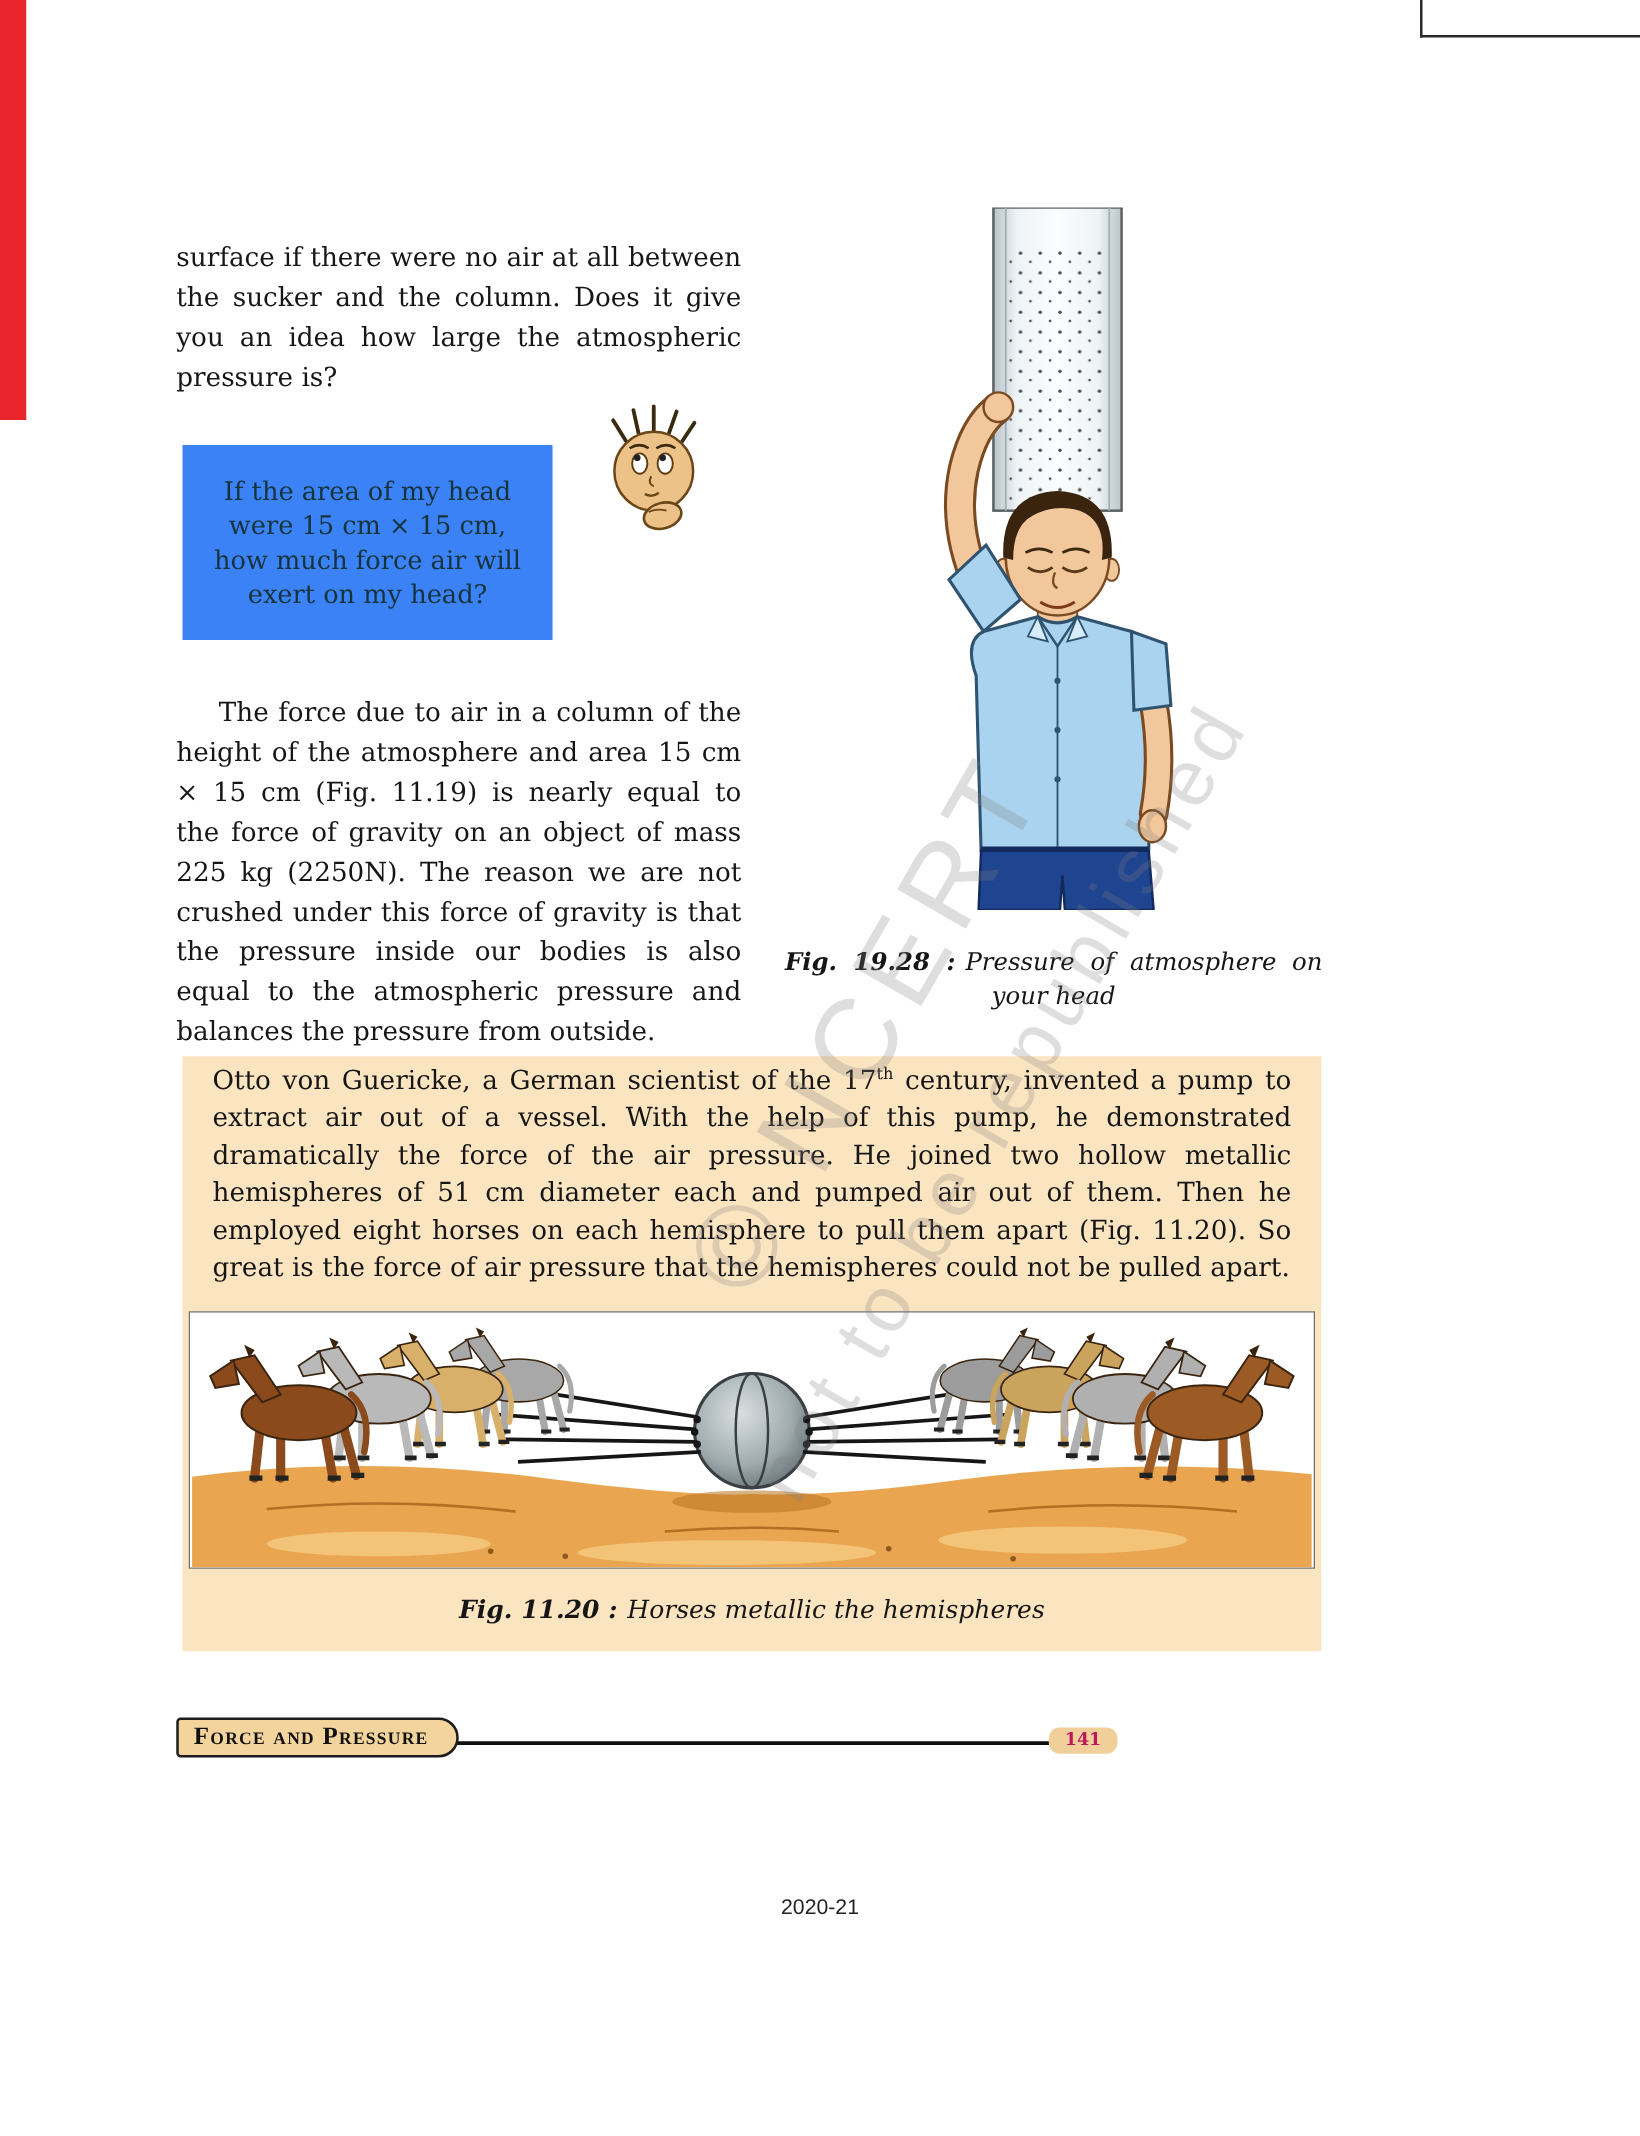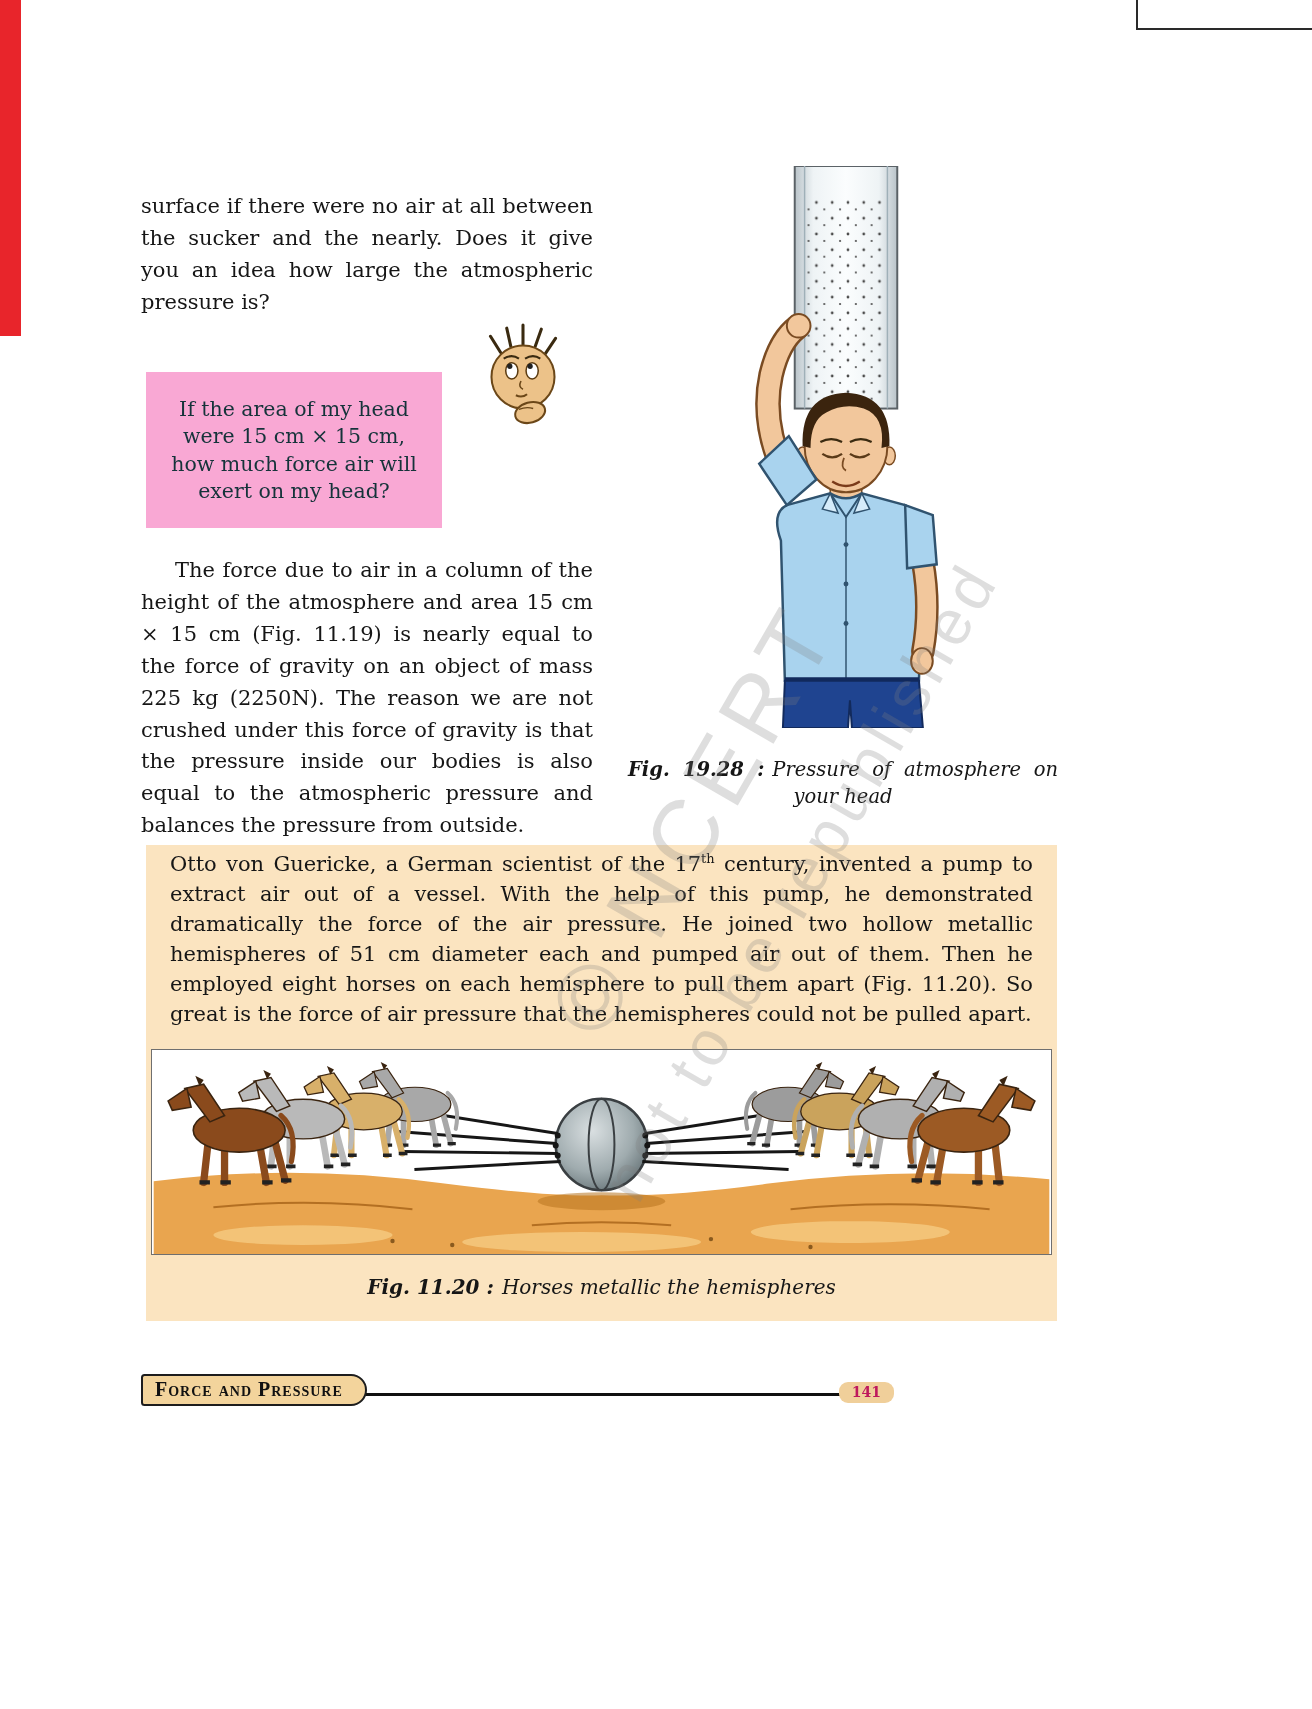--- a/index.html
+++ b/index.html
@@ -11,22 +11,22 @@
   }
   .red-strip { position: absolute; left: 0; top: 0; width: 21px; height: 336px; background: #e8252b; }
   .corner-mark { position: absolute; top: 0; right: 0; width: 176px; height: 30px;
     border-left: 2px solid #2a2a2a; border-bottom: 2px solid #2a2a2a; }
 
   .para { position: absolute; font-size: 21px; line-height: 1.52; text-align: justify; }
   .intro { left: 141px; top: 170px; width: 452px; }
   .main  { left: 141px; top: 534px; width: 452px; text-indent: 34px; }
 
   .thought-box {
-    position: absolute; left: 146px; top: 372px; width: 296px;
-    background: #f9a8d4; padding: 24px 16px 22px; text-align: center;
+    position: absolute; left: 146px; top: 356px; width: 296px;
+    background: #3b82f6; padding: 24px 16px 22px; text-align: center;
     font-size: 20.5px; line-height: 1.34; color: #15333a;
   }
   .thinking-face { position: absolute; left: 472px; top: 320px; width: 102px; height: 122px; }
 
   .fig19-wrap { position: absolute; left: 632px; top: 166px; width: 428px; height: 562px; }
   .fig19-wrap svg { display: block; width: 100%; height: 100%; }
   .fig-caption { font-size: 19.5px; line-height: 1.4; }
   .fig19-caption { position: absolute; left: 628px; top: 736px; width: 430px;
     text-align: justify; text-align-last: center; }
   .cap-label { font-weight: bold; font-style: italic; margin-right: 8px; }
@@ -61,21 +61,21 @@
   .wm2 { font-size: 64px; letter-spacing: 6px; margin-top: 34px; }
 </style>
 </head>
 <body>
 
 <div class="page">
 
   <div class="red-strip"></div>
   <div class="corner-mark"></div>
 
-  <p class="para intro">surface if there were no air at all between the sucker and the nearly. Does it give you an idea how large the atmospheric pressure is?</p>
+  <p class="para intro">surface if there were no air at all between the sucker and the column. Does it give you an idea how large the atmospheric pressure is?</p>
 
   <div class="thought-box">
     <span>If the area of my head were 15 cm × 15 cm, how much force air will exert on my head?</span>
   </div>
 
   <svg class="thinking-face" viewBox="0 0 100 120">
     <path d="M28 32 L18 16 M38 26 L34 8 M50 24 L50 5 M62 26 L68 9 M72 33 L82 18" stroke="#3a2a10" stroke-width="3" fill="none" stroke-linecap="round"></path>
     <circle cx="50" cy="56" r="31" fill="#ecc289" stroke="#6b4718" stroke-width="2"></circle>
     <path d="M31 38 Q39 33 46 38 M52 38 Q60 33 67 38" stroke="#3a2a10" stroke-width="2" fill="none"></path>
     <ellipse cx="39" cy="50" rx="6" ry="8" fill="#ffffff" stroke="#5c3c12" stroke-width="1.5"></ellipse>
@@ -230,19 +230,20 @@
       <span class="cap-label">Fig. 11.20 :</span><span class="cap-text">Horses metallic the hemispheres</span>
     </p>
   </div>
 
   <div class="footer">
     <div class="footer-line"></div>
     <div class="chapter-pill">Force and Pressure</div>
     <div class="page-pill">141</div>
   </div>
 
+  <div class="year">2020-21</div>
 
   <div class="watermark">
     <div class="wm1">© NCERT</div>
     <div class="wm2">not to be republished</div>
   </div>
 
 </div>
 
 </body></html>

